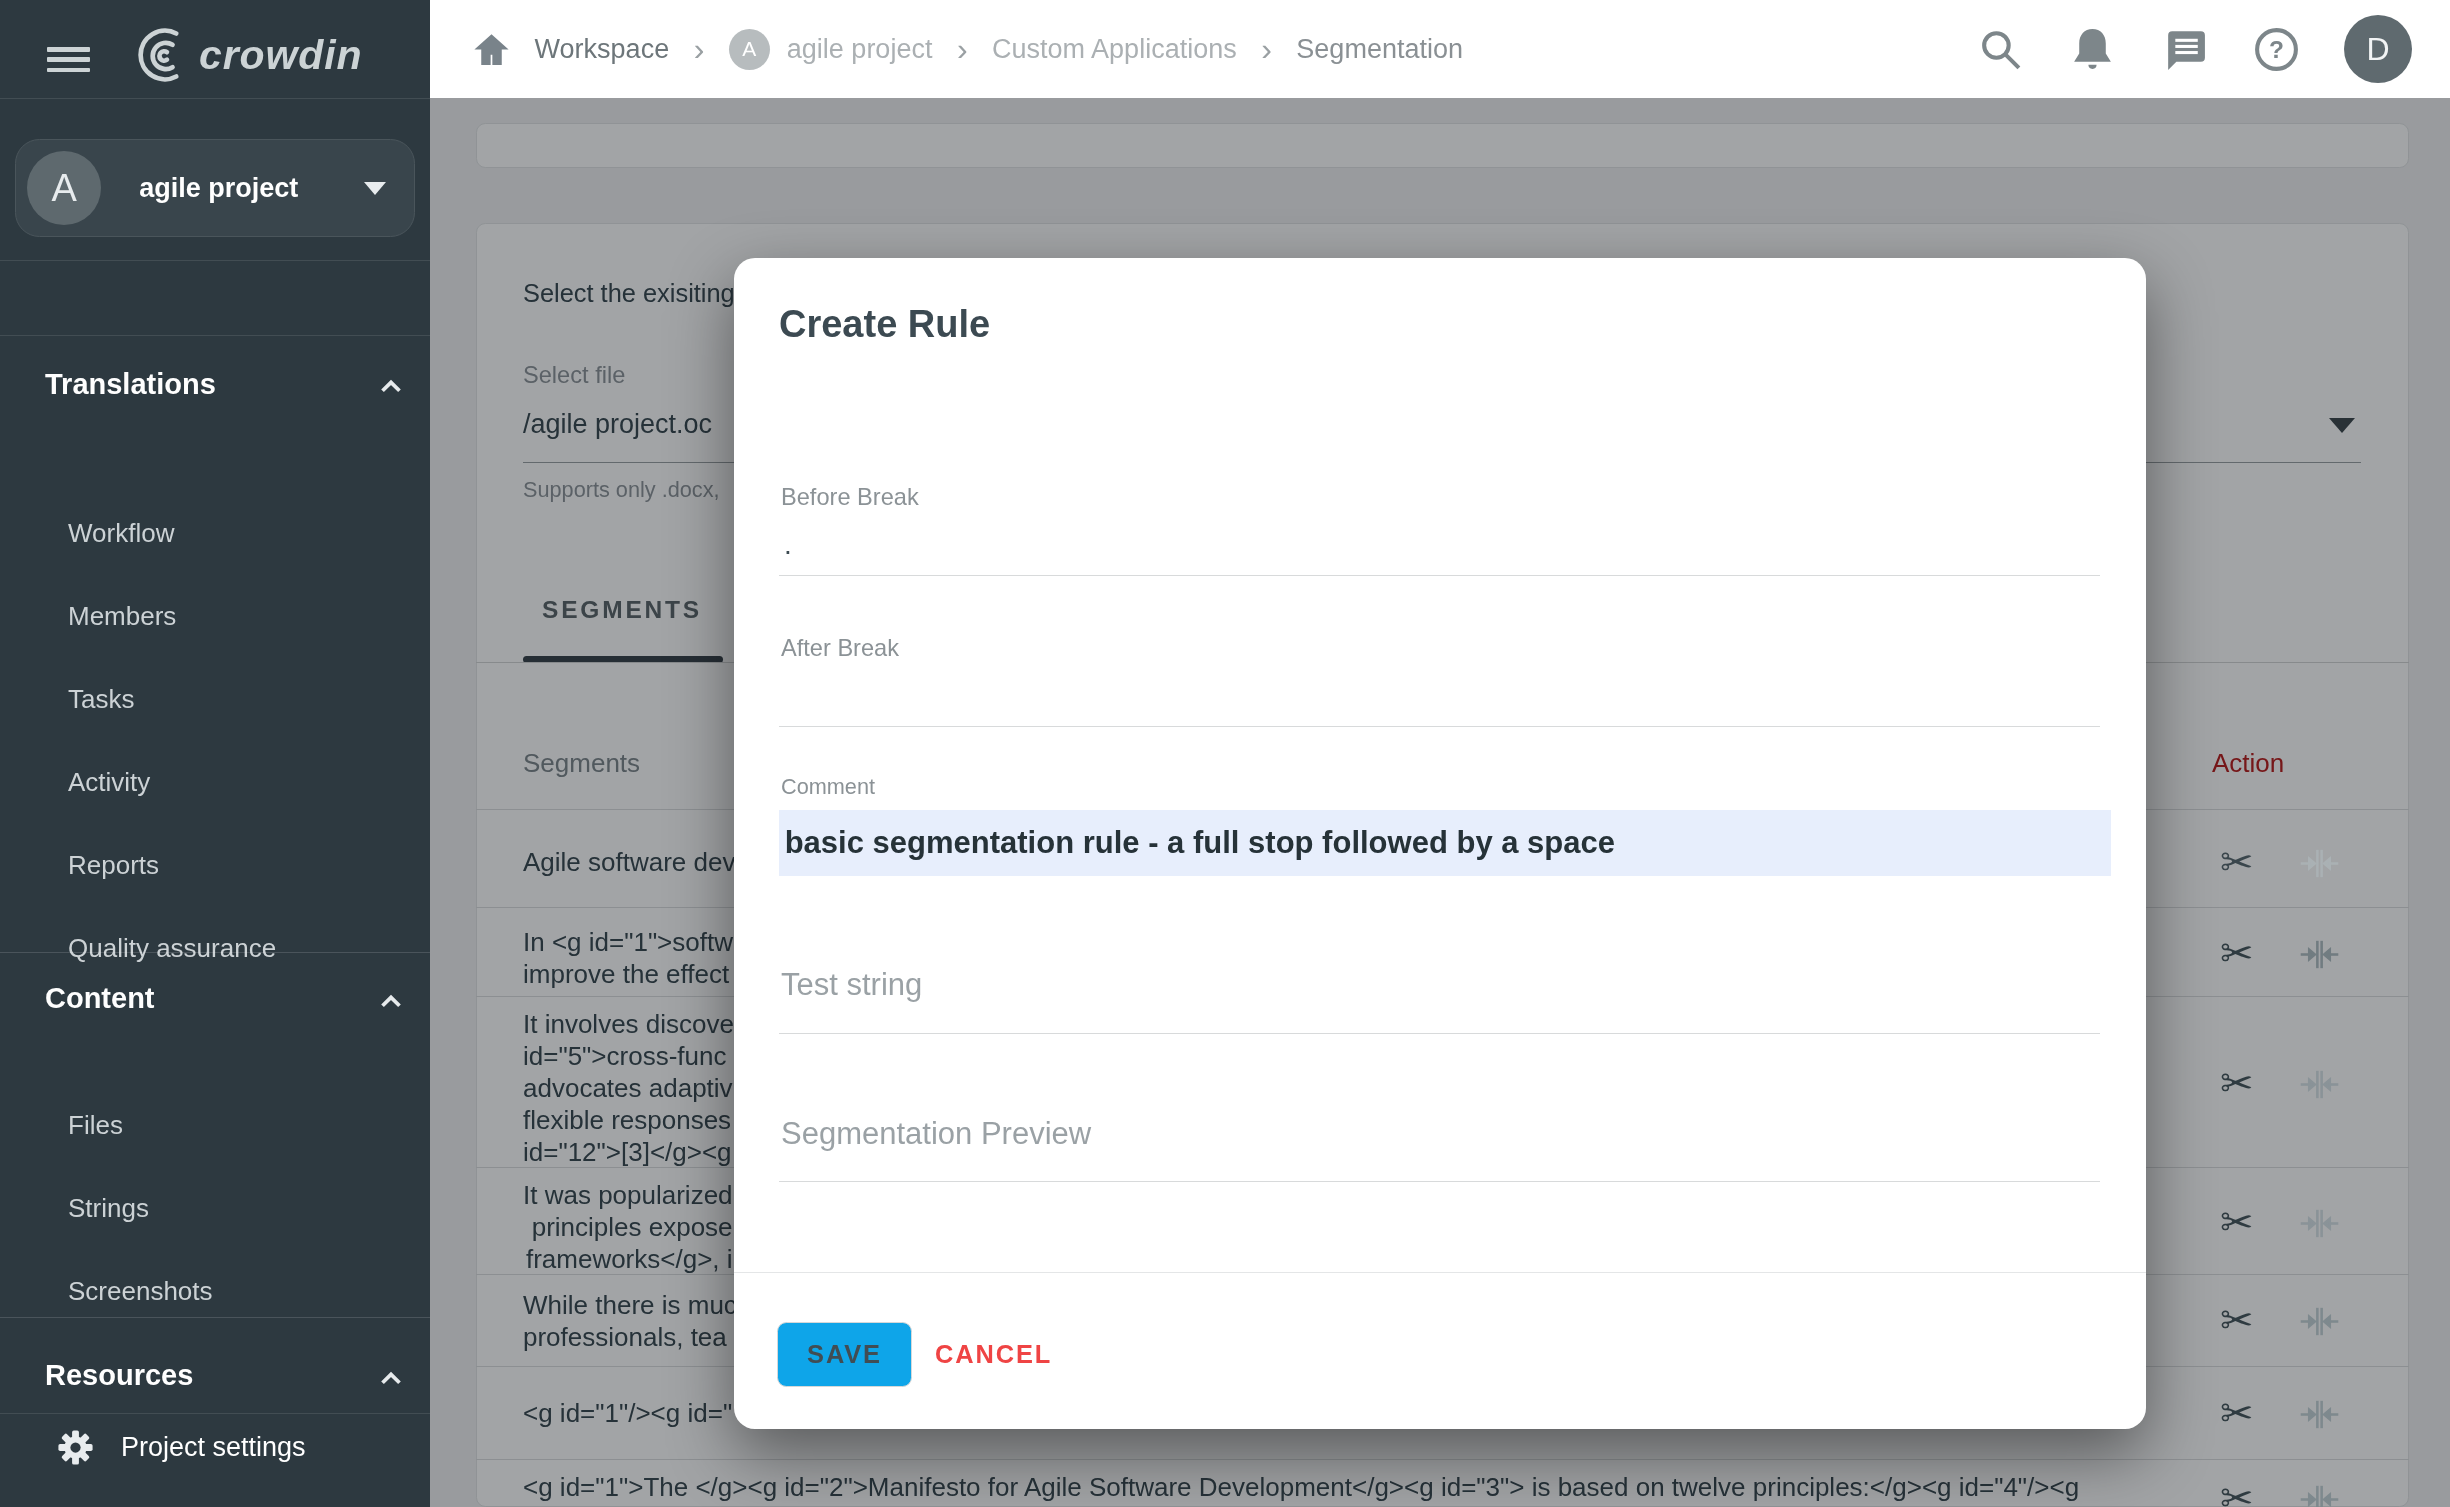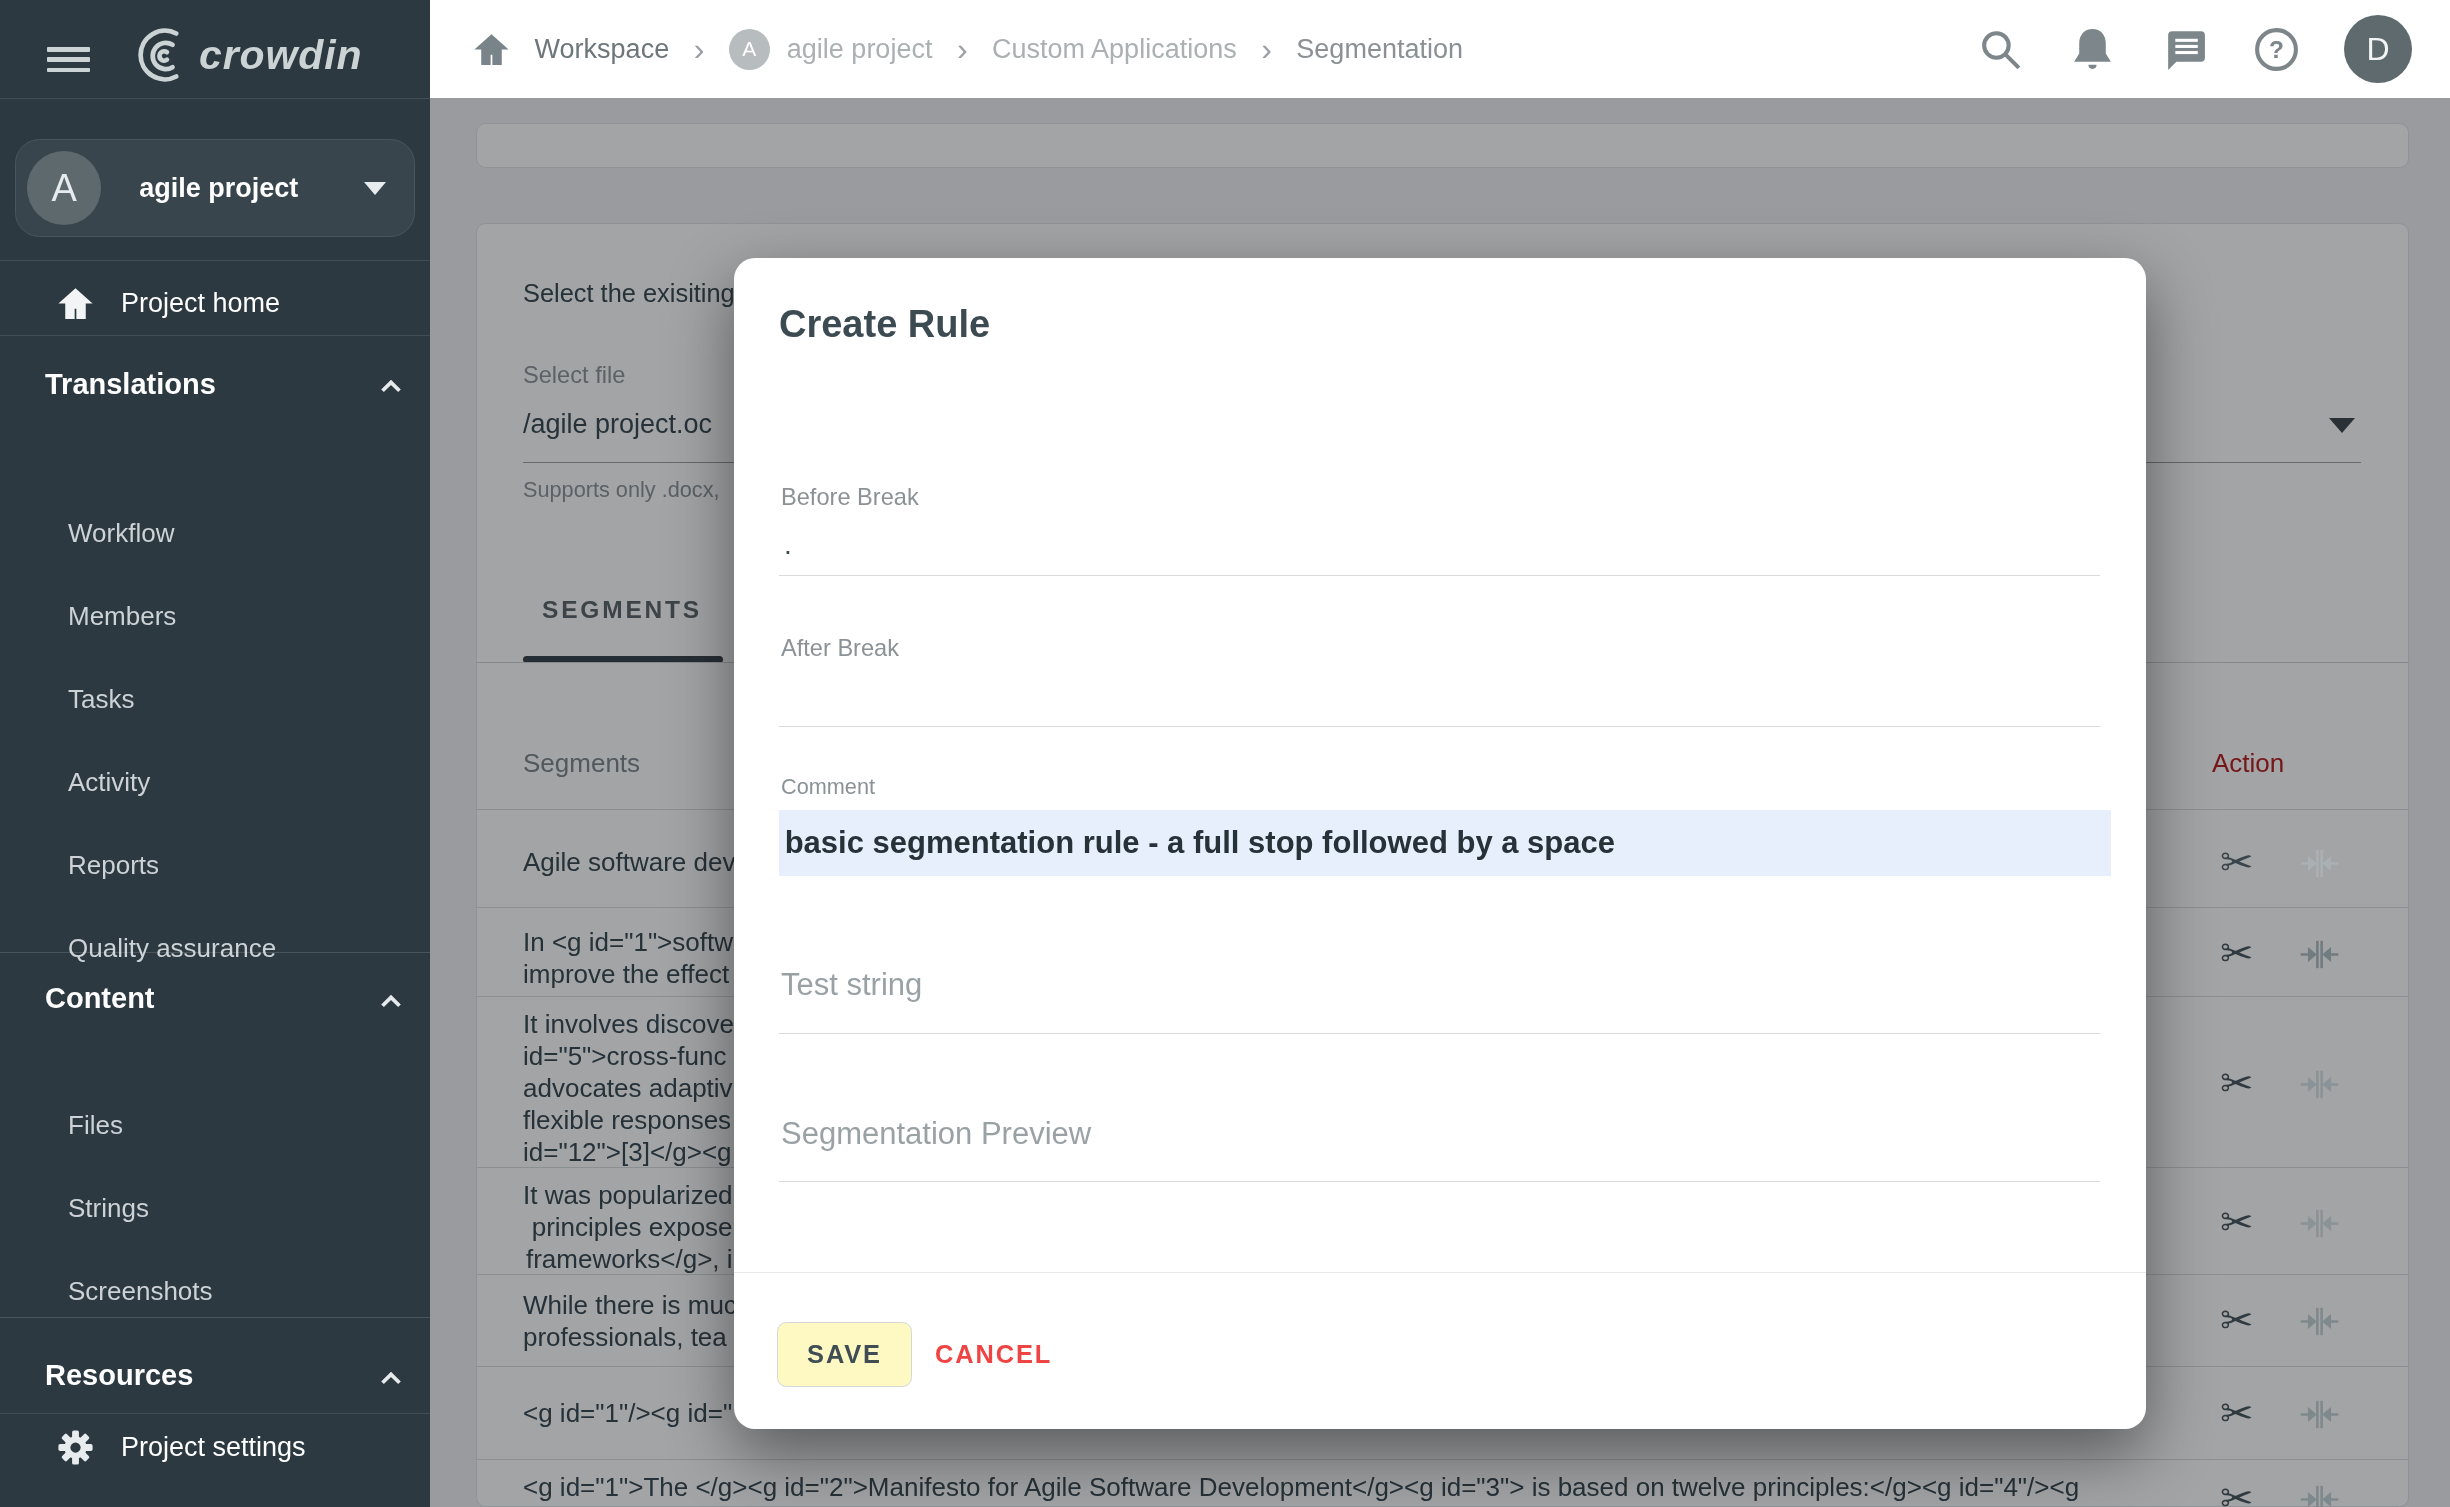--- a/index.html
+++ b/index.html
@@ -57,21 +57,21 @@
   .radio.checked::after { content:""; position:absolute; left:5.7px; top:5.7px; width:15px; height:15px; border-radius:50%; background:#37474f; }
   .radio.unchecked { border-color:#2f3b41; }
   .radio-label { font-size:31px; color:#37474f; margin:0 57px 0 21px; cursor:pointer; }
   .m-label { position:absolute; left:47px; color:#8b9296; font-size:23.6px; }
   .m-value { position:absolute; left:50px; color:#3c4a52; font-size:28px; }
   .m-line { position:absolute; left:45px; width:1321px; height:0.9px; background:#d8dadb; }
   .m-comment { position:absolute; left:45px; top:552px; width:1332px; height:66px; background:#e7eefc; display:flex; align-items:center;font-weight:bold; }
   .m-comment span { font-size:31px; color:#263238; margin-left:5.7px; }
   .m-ph { position:absolute; left:47px; color:#9aa1a5; font-size:31px; }
   .m-div { position:absolute; left:0; top:1014px; width:1412px; height:0.9px; background:#e4e6e7; }
-  .btn-save { position:absolute; left:43px; top:1064px; width:135px; height:65px; border:1.9px solid #d5d8d9; border-radius:9.4px; background:#fef9c3; color:#414d54; font-size:25.4px; font-weight:bold; letter-spacing:1.9px; display:flex; align-items:center; justify-content:center; cursor:pointer; }
+  .btn-save { position:absolute; left:43px; top:1064px; width:135px; height:65px; border:1.9px solid #d5d8d9; border-radius:9.4px; background:#0ea5e9; color:#414d54; font-size:25.4px; font-weight:bold; letter-spacing:1.9px; display:flex; align-items:center; justify-content:center; cursor:pointer; }
   .btn-cancel { position:absolute; left:201px; top:1064px; height:65px; color:#ef4444; font-size:25.4px; font-weight:bold; letter-spacing:1.9px; display:flex; align-items:center; cursor:pointer; }
 </style>
 </head>
 <body>
 
 <div id="stage">
 
   <div class="content">
     <div class="card" style="left:46px; top:24.5px; width:1933px; height:45px;"></div>
     <div class="card" style="left:46px; top:125px; width:1933px; height:1284px;"></div>
@@ -299,26 +299,20 @@
     </div>
     <div class="sb-div" style="top:98px;"></div>
 
     <div class="proj-select">
       <div class="proj-avatar">A</div>
       <div class="proj-name">agile project</div>
       <div class="caret-down"></div>
     </div>
     <div class="sb-div" style="top:260px;"></div>
 
-    <div class="sb-row" style="top:275px;">
-      <svg class="sb-icon" viewBox="0 0 48 48">
-          <path fill="#f2f4f5" d="M24 6 L4 24 h8 v18 h11 V30 h2 v12 h11 V24 h8 Z"></path>
-        </svg>
-      <span class="sb-label">Project home</span>
-    </div>
     <div class="sb-div" style="top:335px;"></div>
 
     <div class="sb-section" style="top:368px;">Translations</div>
     <svg class="chev-up" style="top:371px;" viewBox="0 0 34 34">
         <polyline points="8,21 17,12 26,21" stroke="#e6eaec" stroke-width="4" fill="none"></polyline>
       </svg>
 
     <div class="sb-item" style="top:486px;">Workflow</div>
     <div class="sb-item" style="top:569px;">Members</div>
     <div class="sb-item" style="top:652px;">Tasks</div>

